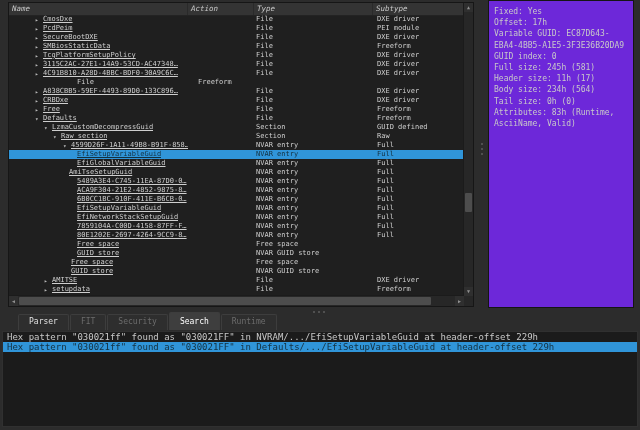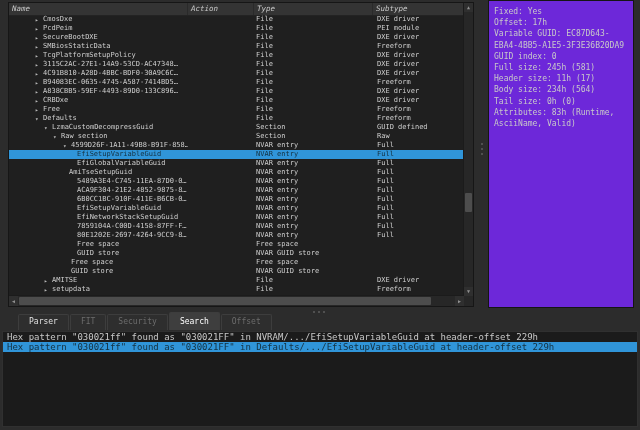--- a/index.html
+++ b/index.html
@@ -30,21 +30,21 @@
   }
   .trow{display:flex;height:9px;line-height:9px;white-space:nowrap;}
   .trow.selected{background:#3095d9;color:#14303f;}
   .tc{box-sizing:border-box;overflow:hidden;flex-shrink:0;}
   .tc.name{width:179px;display:flex;}
   .tc.action{width:66px;padding-left:2px;}
   .tc.type{width:119px;padding-left:2px;}
   .tc.subtype{flex:1;padding-left:4px;}
   .arrow{width:8px;flex-shrink:0;font-size:6px;color:#b5b5b5;text-align:left;}
   .trow.selected .arrow{color:#14303f;}
-  .nm{overflow:hidden;white-space:nowrap;}
+  .nm{overflow:hidden;white-space:nowrap;text-decoration:underline;}
   
   .vscroll{position:absolute;top:0;right:0;width:9px;bottom:10px;background:#272727;border-left:1px solid #1b1b1b;}
   .vscroll .up,.vscroll .down{position:absolute;left:0;right:0;height:9px;color:#909090;font-size:5px;line-height:9px;text-align:center;background:#2f2f2f;}
   .vscroll .up{top:0;}
   .vscroll .down{bottom:0;}
   .vscroll .thumb{position:absolute;left:1px;right:1px;top:190px;height:19px;background:#4d4d4d;border-radius:1px;}
   .hscroll{position:absolute;left:0;right:9px;bottom:0;height:10px;background:#272727;border-top:1px solid #1b1b1b;}
   .hscroll .left,.hscroll .right{position:absolute;top:0;bottom:0;width:9px;color:#909090;font-size:5px;line-height:10px;text-align:center;background:#2f2f2f;}
   .hscroll .left{left:0;}
   .hscroll .right{right:0;}
@@ -148,24 +148,20 @@
       <div class="trow">
         <div class="tc name" style="padding-left: 26px;">
           <span class="arrow">▸</span>
           <span class="nm">4C91B810-A28D-4BBC-BDF0-30A9C6C…</span>
         </div>
         <div class="tc action"></div>
         <div class="tc type">File</div>
         <div class="tc subtype">DXE driver</div>
       </div>
       <div class="trow">
-        <div class="tc name" style="padding-left: 26px;">
-          <span class="arrow">▸</span>
-          <span class="nm">B94083EC-0635-4745-A587-7414BD5…</span>
-        </div>
         <div class="tc action"></div>
         <div class="tc type">File</div>
         <div class="tc subtype">Freeform</div>
       </div>
       <div class="trow">
         <div class="tc name" style="padding-left: 26px;">
           <span class="arrow">▸</span>
           <span class="nm">A838CBB5-59EF-4493-89D0-133C896…</span>
         </div>
         <div class="tc action"></div>
@@ -405,18 +401,18 @@
     <i></i>
     <i></i>
     <i></i>
   </div>
 
 <div class="tab-bar" id="tab-bar">
     <div class="tab">Parser</div>
     <div class="tab disabled">FIT</div>
     <div class="tab disabled">Security</div>
     <div class="tab active">Search</div>
-    <div class="tab disabled">Offset</div>
+    <div class="tab disabled">Runtime</div>
   </div>
 <div class="results" id="results">
     <div class="rrow">Hex pattern "030021ff" found as "030021FF" in NVRAM/.../EfiSetupVariableGuid at header-offset 229h</div>
     <div class="rrow selected">Hex pattern "030021ff" found as "030021FF" in Defaults/.../EfiSetupVariableGuid at header-offset 229h</div>
   </div>
 
 </body></html>

